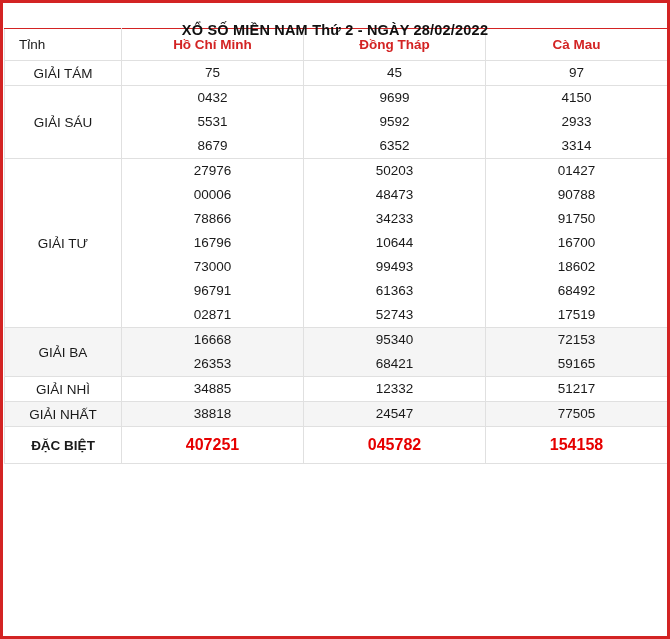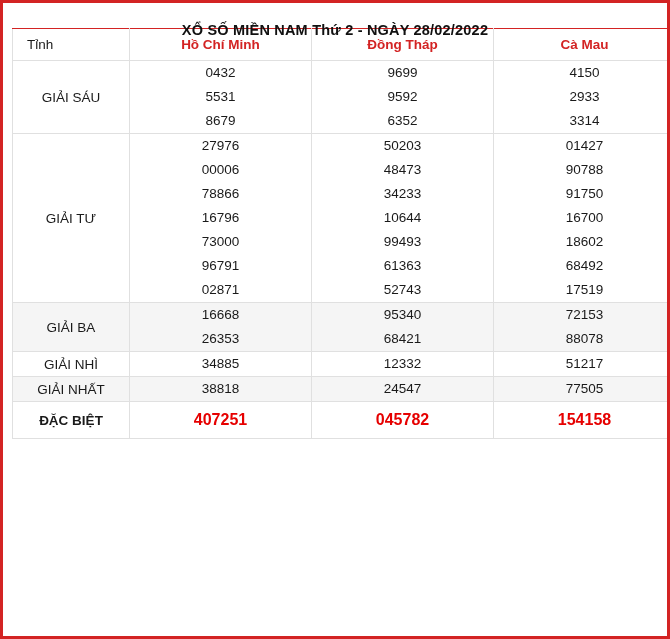--- a/index.html
+++ b/index.html
@@ -97,21 +97,21 @@
     top: 0;
     width: 670px;
     height: 639px;
     border-left: 3px solid #d32323;
     border-right: 3px solid #d32323;
     border-bottom: 3px solid #d32323;
     box-sizing: border-box;
     pointer-events: none;
   }
   .inner {
-    padding: 0 12px;
+    padding: 0 4px;
     box-sizing: border-box;
   }
   table.lottery {
     width: 664px;
   }
   .col-prov { width: 181px; }
 </style>
 </head>
 <body>
 
@@ -122,20 +122,38 @@
   <div class="inner">
     <table class="lottery">
       <tbody>
         <tr class="header-row">
           <th class="label-col">Tỉnh</th>
           <th class="col-prov">Hồ Chí Minh</th>
           <th class="col-prov">Đồng Tháp</th>
           <th class="col-prov">Cà Mau</th>
         </tr>
 
+        <tr>
+          <td class="label-col">GIẢI TÁM</td>
+          <td>
+              <span class="nums">
+                <div>75</div>
+              </span>
+            </td>
+          <td>
+              <span class="nums">
+                <div>45</div>
+              </span>
+            </td>
+          <td>
+              <span class="nums">
+                <div>97</div>
+              </span>
+            </td>
+        </tr>
 
 
         <tr>
           <td class="label-col">GIẢI SÁU</td>
           <td>
               <span class="nums">
             <div>0432</div>
             <div>5531</div>
             <div>8679</div>
           </span>
@@ -204,21 +222,21 @@
             </td>
           <td>
               <span class="nums">
             <div>95340</div>
             <div>68421</div>
           </span>
             </td>
           <td>
               <span class="nums">
             <div>72153</div>
-            <div>88078</div>
+            <div>59165</div>
           </span>
             </td>
         </tr>
 
         <tr>
           <td class="label-col">GIẢI NHÌ</td>
           <td>
               <span class="nums">
                 <div>34885</div>
               </span>

